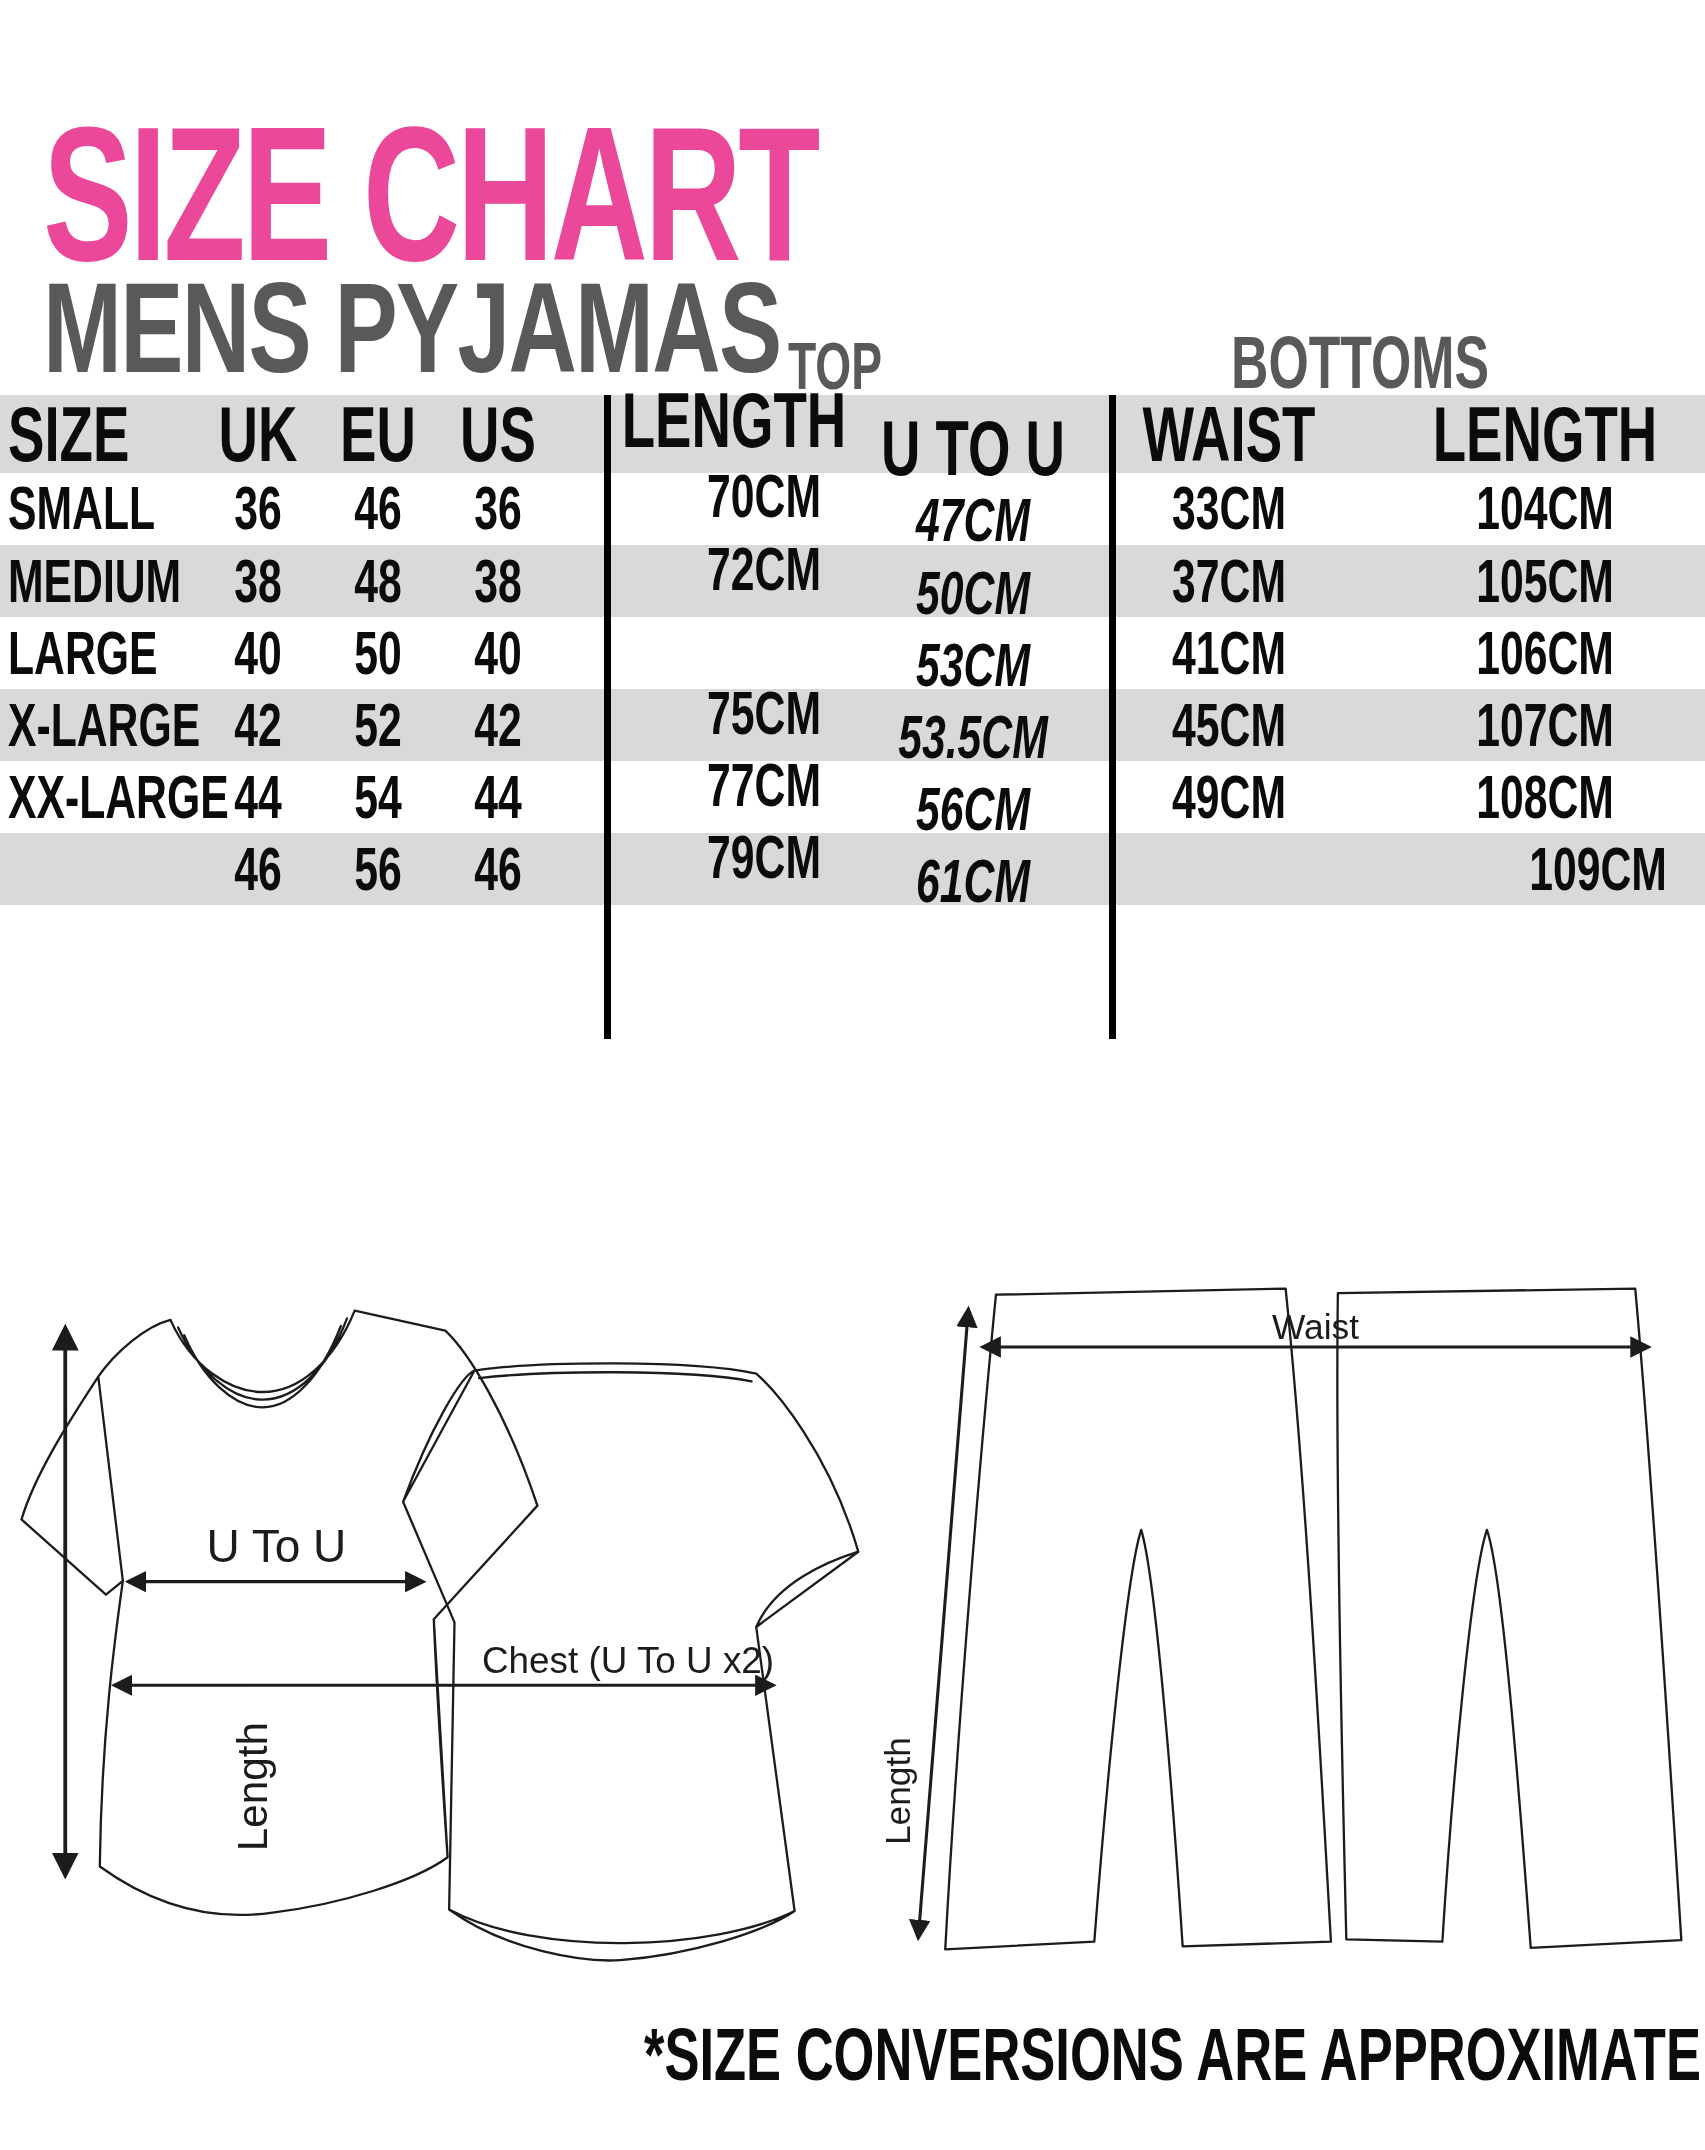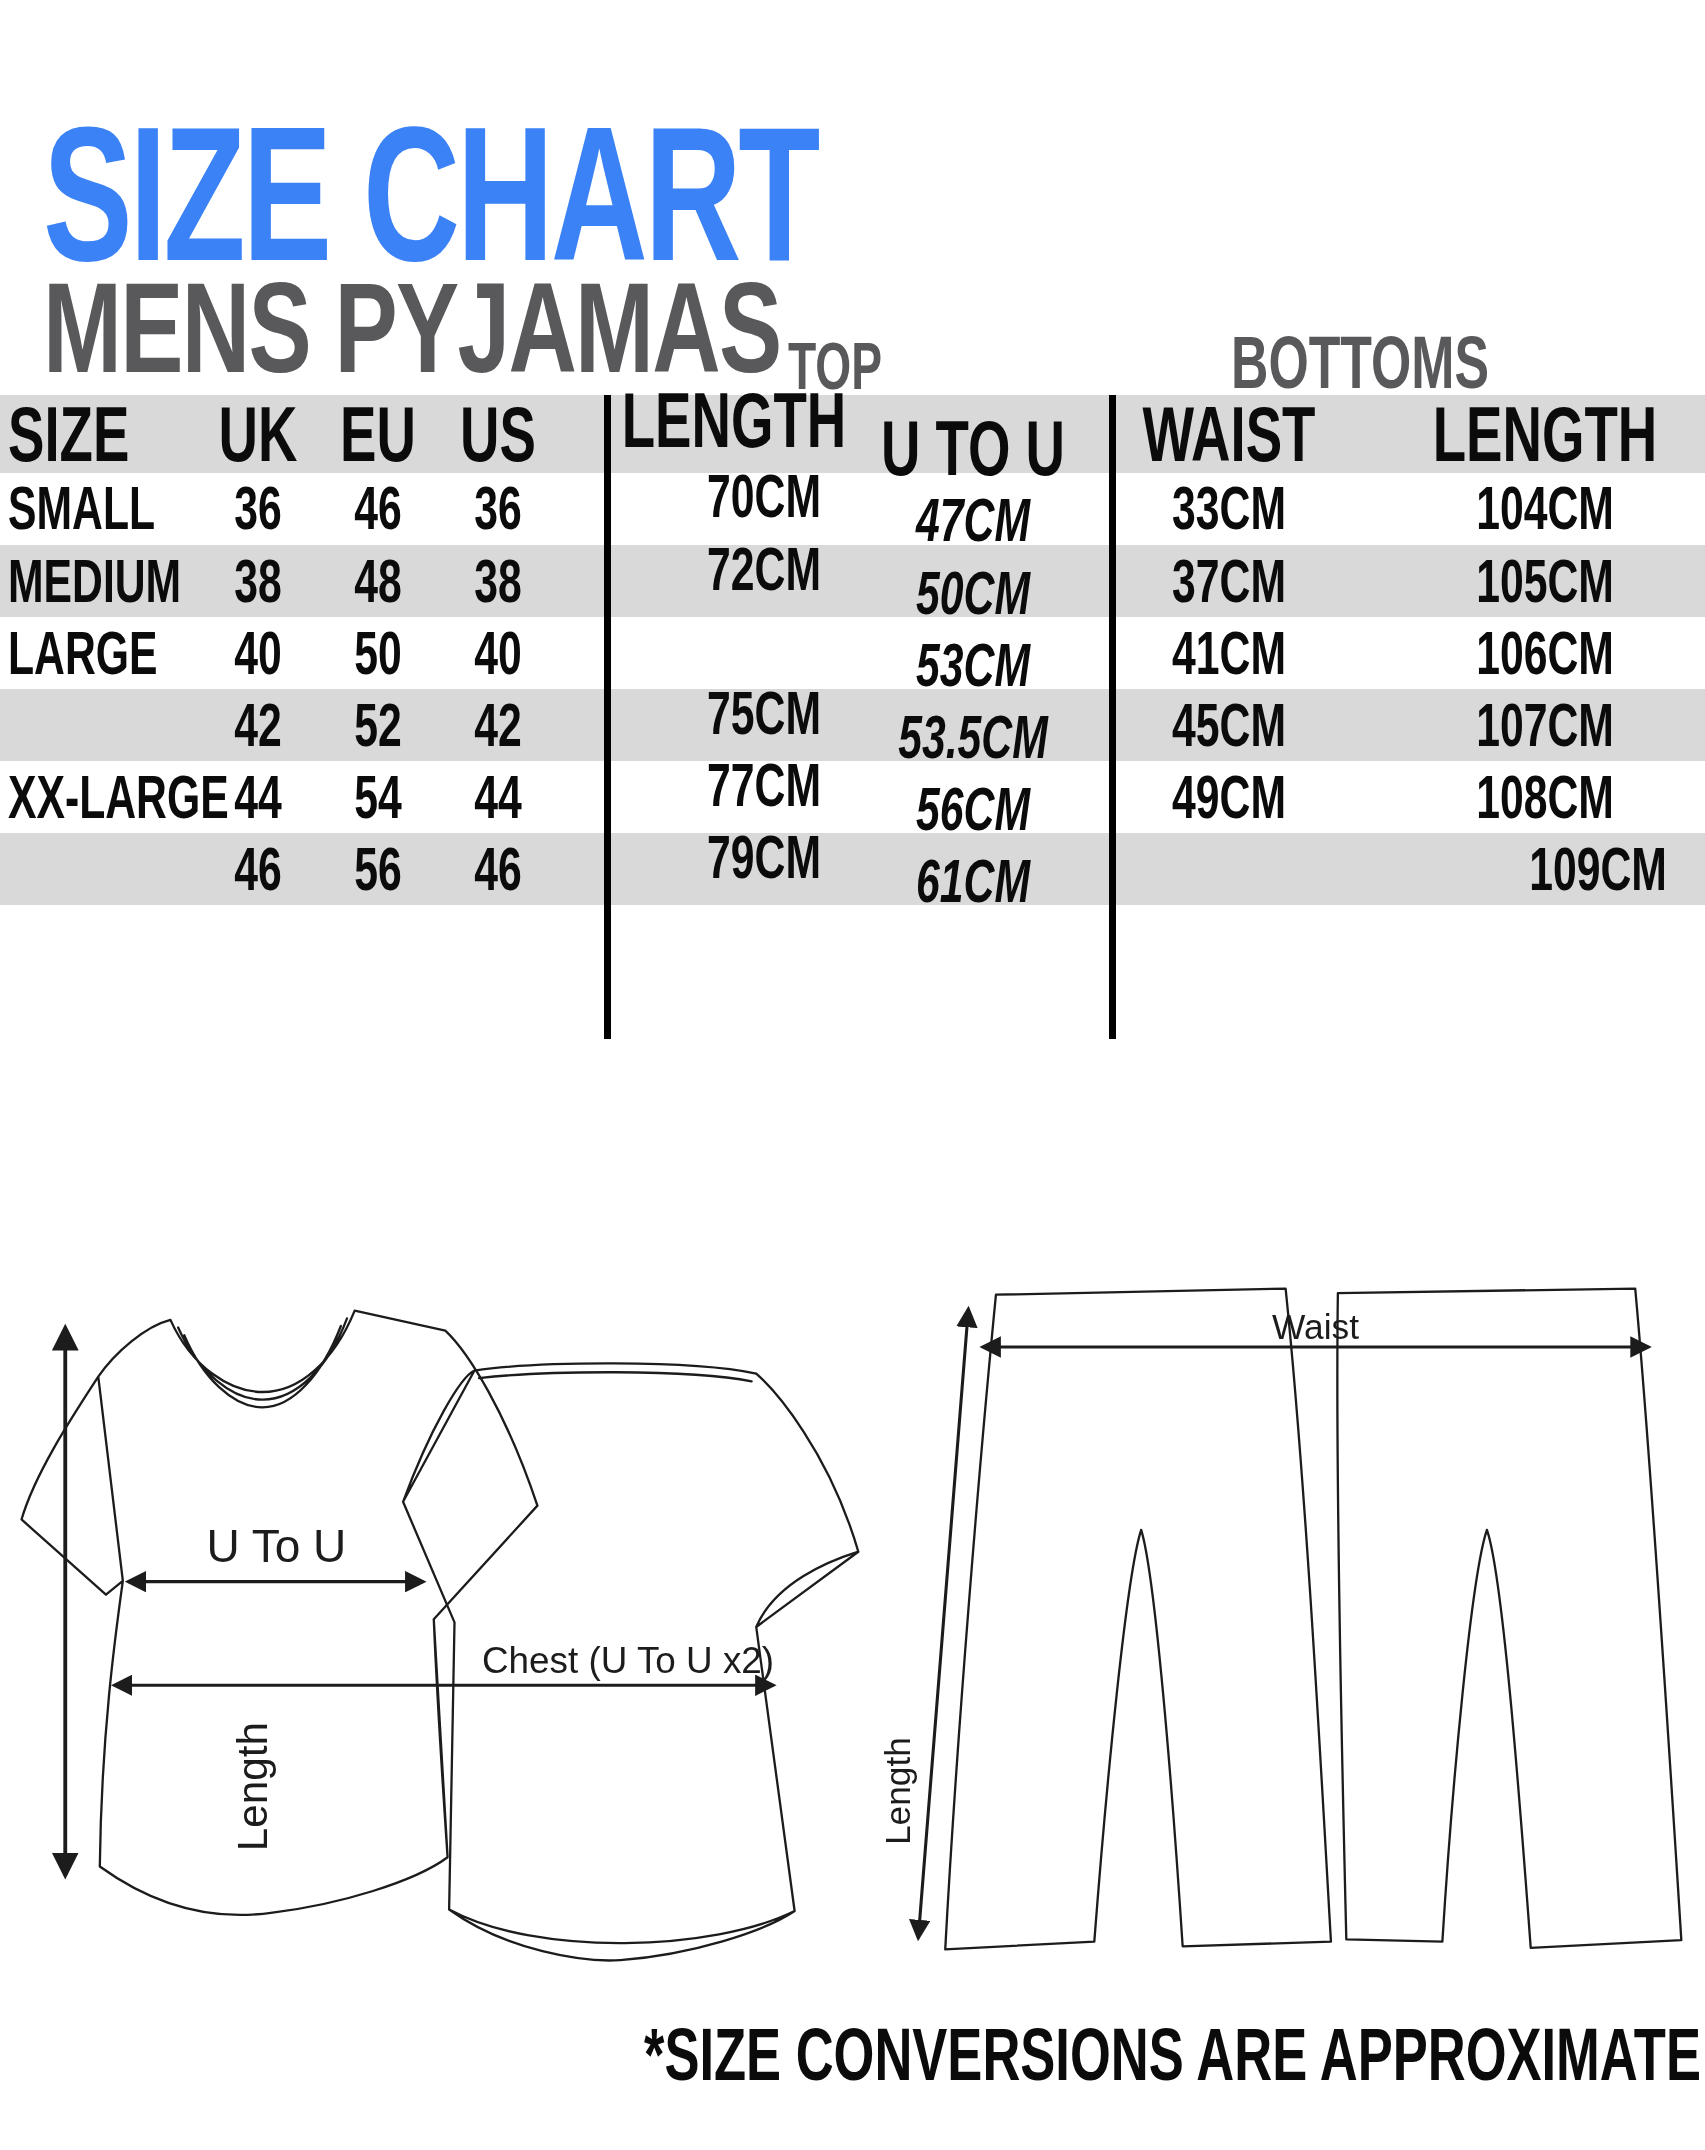--- a/index.html
+++ b/index.html
@@ -5,21 +5,21 @@
   html,body{margin:0;padding:0;background:#ffffff;}
   .page{
     position:relative;width:1705px;height:2151px;background:#ffffff;overflow:hidden;
     font-family:"Liberation Sans","DejaVu Sans",sans-serif;color:#0b0b0b;
   }
   
   .cd{display:inline-block;transform:scaleX(0.70);transform-origin:center center;white-space:nowrap;}
   .cd-l{transform-origin:left center;}
   .cd-r{transform-origin:right center;}
 
-  .title{position:absolute;left:43px;top:98px;font-size:192px;font-weight:700;line-height:1;letter-spacing:-4.6px;color:#3b82f6;}
+  .title{position:absolute;left:43px;top:98px;font-size:192px;font-weight:700;line-height:1;letter-spacing:-4.6px;color:#ec4899;}
   .subtitle{position:absolute;left:43px;top:264px;font-size:128px;font-weight:700;line-height:1;letter-spacing:-2.3px;color:#59595c;}
   .subtitle .cd{transform:scaleX(0.74);}
 
   .sec-label{position:absolute;font-weight:700;color:#59595c;line-height:1;}
   .sec-top{left:835px;top:333px;font-size:66px;transform:translateX(-50%);}
   .sec-bottoms{left:1360px;top:326px;font-size:74px;transform:translateX(-50%);}
 
   .band{position:absolute;left:0;top:395px;width:1705px;height:78px;background:#d9d9d9;}
   .row{position:absolute;left:0;width:1705px;height:72px;}
   .row.g{background:#d9d9d9;}
@@ -88,20 +88,21 @@
   <div class="row" style="top:617px">
     <span class="c first" style="left:7.7px"><span class="cd cd-l">LARGE</span></span>
     <span class="c" style="left:258px"><span class="cd">40</span></span>
     <span class="c" style="left:378px"><span class="cd">50</span></span>
     <span class="c" style="left:498px"><span class="cd">40</span></span>
     <span class="c dn" style="left:973px"><span class="cd">53CM</span></span>
     <span class="c" style="left:1229px"><span class="cd">41CM</span></span>
     <span class="c" style="left:1545px"><span class="cd">106CM</span></span>
   </div>
   <div class="row g" style="top:689px">
+    <span class="c first" style="left:7.7px"><span class="cd cd-l">X-LARGE</span></span>
     <span class="c" style="left:258px"><span class="cd">42</span></span>
     <span class="c" style="left:378px"><span class="cd">52</span></span>
     <span class="c" style="left:498px"><span class="cd">42</span></span>
     <span class="c up" style="left:734px"><span class="cd">75CM</span></span>
     <span class="c dn" style="left:973px"><span class="cd">53.5CM</span></span>
     <span class="c" style="left:1229px"><span class="cd">45CM</span></span>
     <span class="c" style="left:1545px"><span class="cd">107CM</span></span>
   </div>
   <div class="row" style="top:761px">
     <span class="c first" style="left:7.7px"><span class="cd cd-l">XX-LARGE</span></span>

